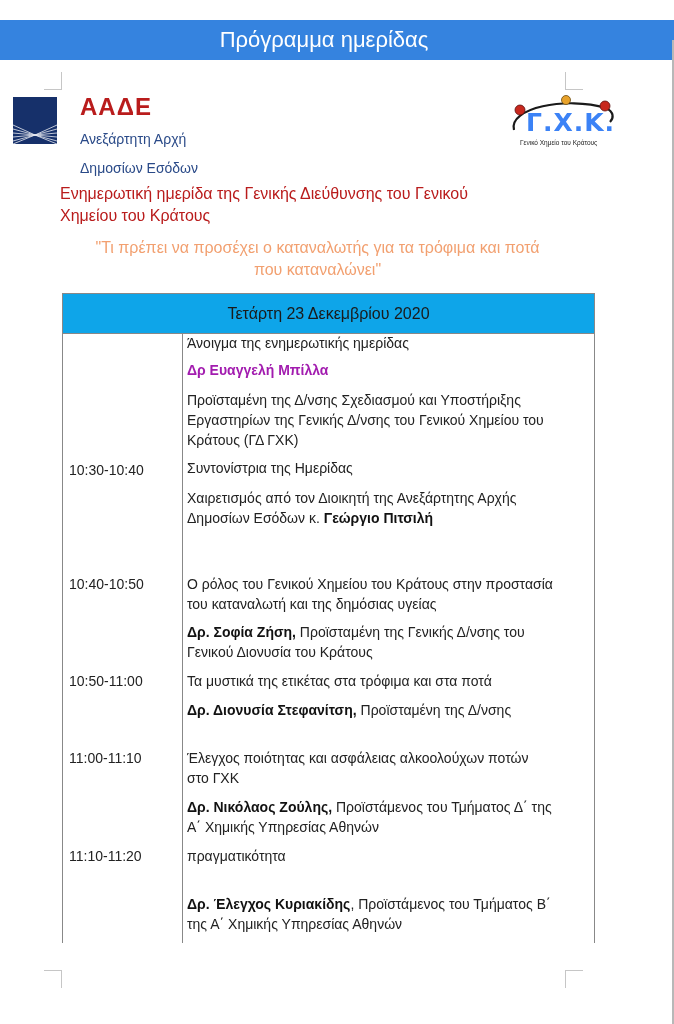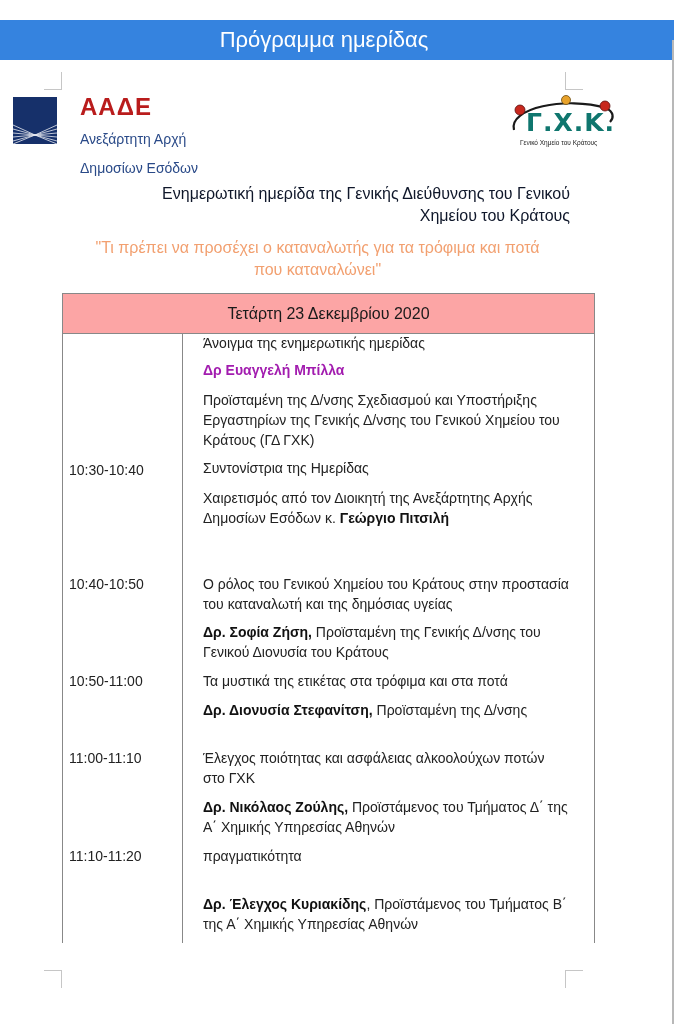--- a/index.html
+++ b/index.html
@@ -33,54 +33,54 @@
       width: 44px; height: 47px; background: #16306a; position: relative; overflow: hidden;
     }
     .aade-mark svg { position: absolute; left: 0; top: 0; }
     .aade-text { margin-left: 23px; margin-top: 0px; }
     .aade-abbr { color: #b91c1c; font-weight: bold; font-size: 24px; letter-spacing: 1px; line-height: 20px; }
     .aade-sub { color: #2a4a88; font-size: 14px; line-height: 13px; margin-top: 16px; }
 
     .logo-gxk { position: absolute; left: 506px; top: 88px; width: 110px; height: 64px; }
     .gxk-letters {
       position: absolute; left: 20px; top: 20px;
-      font-size: 25px; font-weight: bold; color: #0f766e; letter-spacing: 1px;
+      font-size: 25px; font-weight: bold; color: #3b82f6; letter-spacing: 1px;
       font-family: "DejaVu Sans", sans-serif;
     }
     .gxk-sub {
       position: absolute; left: 14px; top: 51px; font-size: 6.5px; color: #222; white-space: nowrap;
     }
 
     .heading {
       position: absolute; left: 60px; width: 510px; top: 183px;
-      text-align: right; font-size: 16px; line-height: 22px; color: #0f172a;
+      text-align: left; font-size: 16px; line-height: 22px; color: #b91c1c;
     }
     .subtitle {
       position: absolute; left: 55px; width: 525px; top: 237px;
       text-align: center; font-size: 16px; line-height: 22px; color: #f2a070;
     }
 
     .schedule {
       position: absolute; left: 62px; top: 293px; width: 533px;
       border-left: 1px solid #888; border-right: 1px solid #888; border-top: 1px solid #888;
       height: 650px;
     }
     .date-row {
-      height: 40px; background: #fca5a5;
+      height: 40px; background: #0ea5e9;
       border-bottom: 1px solid #888;
       display: flex; align-items: center; justify-content: center;
       font-size: 16px; color: #1a1a1a;
     }
     .rows { position: relative; height: 609px; }
     .divider-col { position: absolute; left: 119px; top: 0; bottom: 0; width: 1px; background: #888; }
     .time {
       position: absolute; left: 6px; font-size: 14px; color: #222; line-height: 20px;
     }
     .entry {
-      position: absolute; left: 140px; width: 400px; font-size: 14px; line-height: 20px; color: #222;
+      position: absolute; left: 124px; width: 400px; font-size: 14px; line-height: 20px; color: #222;
     }
     .entry b { font-weight: bold; color: #111; }
   </style>
 </head>
 <body>
 
 <div class="viewport">
 
   <div class="titlebar">
     <span>Πρόγραμμα ημερίδας</span>

